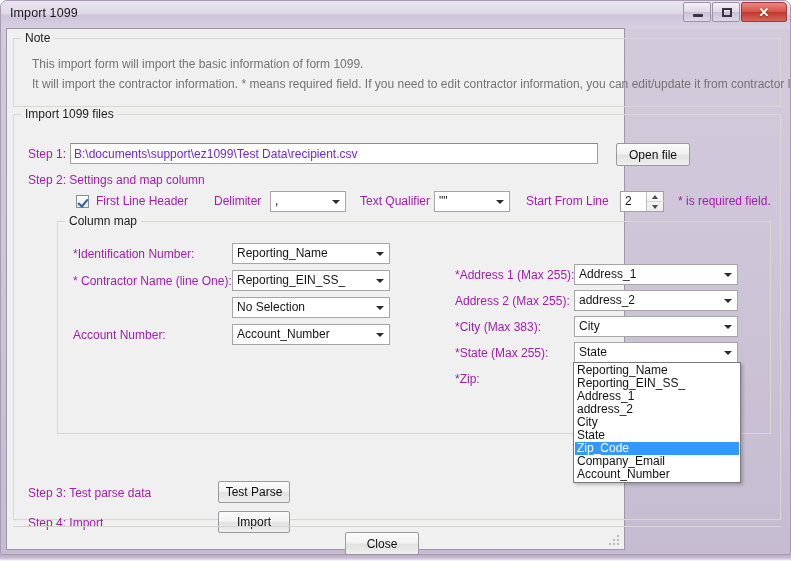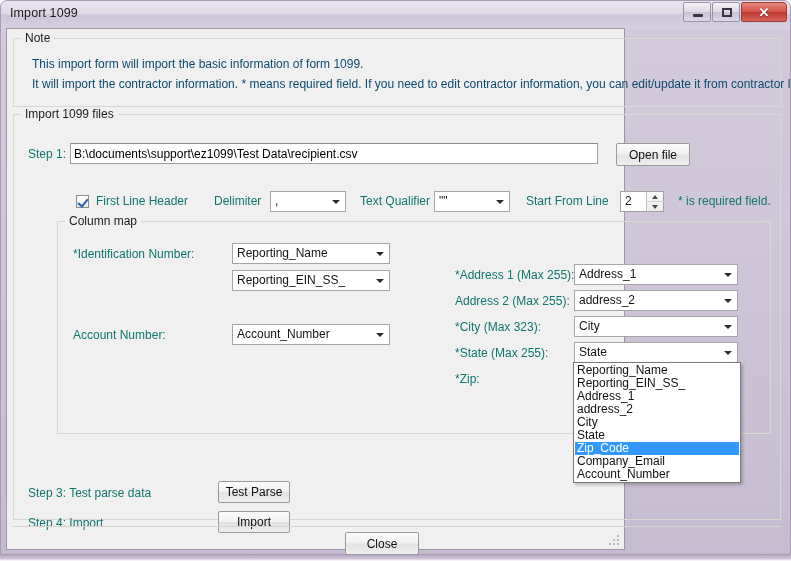--- a/index.html
+++ b/index.html
@@ -126,43 +126,43 @@
     white-space: nowrap;
   }
 
   .note-group { left: 6px;  top: 9px;   width: 768px; height: 69px; }
   .files-group{ left: 6px;  top: 85px;  width: 768px; height: 406px; }
   .colmap-group{left: 50px; top: 192px; width: 714px; height: 213px; }
 
   .note-line {
     position: absolute;
     font-size: 12px;
-    color: #0c4a6e;
+    color: #737373;
     white-space: nowrap;
   }
   .note-l1 { left: 18px; top: 18px; }
   .note-l2 { left: 18px; top: 38px; }
 
   
   .lbl {
     position: absolute;
     font-size: 12px;
-    color: #0f766e;
+    color: #a21caf;
     white-space: nowrap;
   }
 
   
   .textbox {
     position: absolute;
     box-sizing: border-box;
     background: #ffffff;
     border: 1px solid #a0a0a0;
     border-top-color: #8a8a8a;
     font-size: 12px;
-    color: #000000;
+    color: #6d28d9;
     padding: 2px 3px 0 3px;
     line-height: 16px;
     overflow: hidden;
     white-space: nowrap;
   }
 
   
   .btn {
     position: absolute;
     box-sizing: border-box;
@@ -385,20 +385,21 @@
         <div class="note-line note-l2">It will import the contractor information. * means required field. If you need to edit contractor information, you can edit/update it from contractor list.</div>
       </div>
 
       <div class="group files-group">
         <span class="legend">Import 1099 files</span>
 
         <div class="lbl" style="left:14px; top:32px;">Step 1:</div>
         <div class="textbox" style="left:56px; top:28px; width:528px; height:21px;">B:\documents\support\ez1099\Test Data\recipient.csv</div>
         <button class="btn" style="left:602px; top:28px; width:74px; height:23px;">Open file</button>
 
+        <div class="lbl" style="left:14px; top:58px;">Step 2:  Settings and map column</div>
 
         <div class="checkbox" style="left:62px; top:80px;"></div>
         <div class="lbl" style="left:82px; top:79px;">First Line Header</div>
 
         <div class="lbl" style="left:200px; top:79px;">Delimiter</div>
         <div class="combo" style="left:256px; top:76px; width:76px;">
           <span class="cval">,</span>
           <span class="carrow"></span>
         </div>
 
@@ -428,45 +429,50 @@
 
       <div class="group colmap-group">
         <span class="legend">Column map</span>
 
         <div class="lbl" style="left:15px; top:25px;">*Identification Number:</div>
         <div class="combo" style="left:174px; top:21px; width:158px;">
           <span class="cval">Reporting_Name</span>
           <span class="carrow"></span>
         </div>
 
+        <div class="lbl" style="left:15px; top:52px;">* Contractor Name (line One):</div>
         <div class="combo" style="left:174px; top:48px; width:158px;">
           <span class="cval">Reporting_EIN_SS_</span>
           <span class="carrow"></span>
         </div>
 
+        <div class="combo" style="left:174px; top:75px; width:158px;">
+          <span class="cval">No Selection</span>
+          <span class="carrow"></span>
+        </div>
 
         <div class="lbl" style="left:15px; top:106px;">Account Number:</div>
         <div class="combo" style="left:174px; top:102px; width:158px;">
           <span class="cval">Account_Number</span>
           <span class="carrow"></span>
         </div>
 
         <div class="lbl" style="left:397px; top:46px;">*Address 1 (Max 255):</div>
         <div class="combo" style="left:516px; top:42px; width:164px;">
           <span class="cval">Address_1</span>
           <span class="carrow"></span>
         </div>
 
         <div class="lbl" style="left:397px; top:72px;">Address 2 (Max 255):</div>
         <div class="combo" style="left:516px; top:68px; width:164px;">
           <span class="cval">address_2</span>
           <span class="carrow"></span>
         </div>
 
-        <div class="lbl" style="left:397px; top:98px;">*City (Max 323):</div>
+        <div class="lbl" style="left:397px; top:98px;">*City (Max 383):</div>
         <div class="combo" style="left:516px; top:94px; width:164px;">
           <span class="cval">City</span>
           <span class="carrow"></span>
         </div>
 
         <div class="lbl" style="left:397px; top:124px;">*State (Max 255):</div>
         <div class="combo" style="left:516px; top:120px; width:164px;">
           <span class="cval">State</span>
           <span class="carrow"></span>
         </div>

